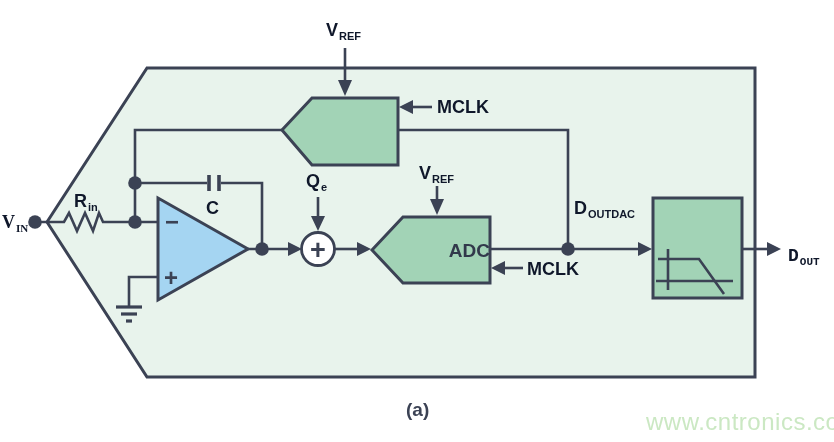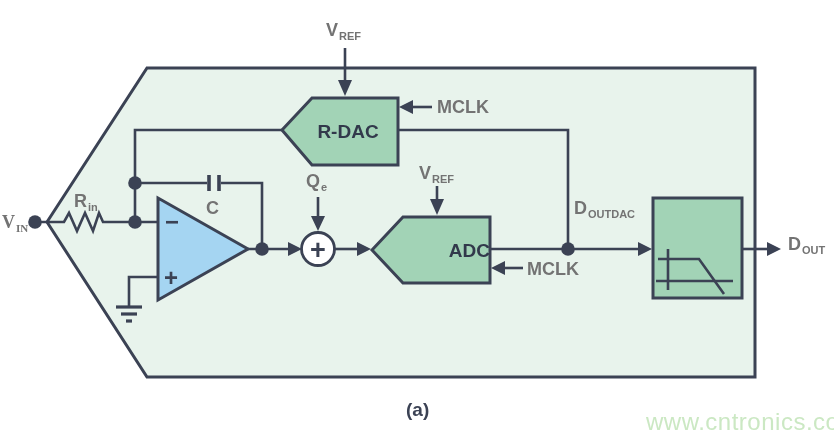--- a/index.html
+++ b/index.html
@@ -1,19 +1,19 @@
 <!DOCTYPE html>
 <html><head>
 <meta charset="utf-8">
 <style>
   html,body{margin:0;padding:0;background:#ffffff;}
   #stage{position:relative;width:834px;height:442px;background:#ffffff;overflow:hidden;
          font-family:"Liberation Sans",sans-serif;color:#3b4254;}
   #stage svg{position:absolute;left:0;top:0;}
-  .lbl{position:absolute;font-weight:bold;font-size:18px;line-height:1;white-space:nowrap;color:#737373;}
+  .lbl{position:absolute;font-weight:bold;font-size:18px;line-height:1;white-space:nowrap;color:#0f172a;}
   .lbl sub{font-size:11px;vertical-align:-4px;margin-left:1px;font-weight:bold;}
   .blocklbl{position:absolute;font-weight:bold;font-size:19px;text-align:center;color:#32394b;line-height:21px;}
   .sign{position:absolute;font-weight:bold;font-size:24px;color:#3b4254;line-height:1;}
   .adder-sign{position:absolute;font-weight:bold;font-size:27px;color:#3b4254;line-height:1;
               width:32px;text-align:center;}
   .caption{position:absolute;font-weight:bold;font-size:19px;color:#3b4254;}
   .watermark{position:absolute;font-size:24px;font-weight:normal;color:#cbe8c3;letter-spacing:0.5px;}
 </style>
 </head>
 <body>
@@ -83,39 +83,38 @@
 
     <circle cx="35" cy="222" r="6.8" fill="#3b4254"></circle>
     <circle cx="135" cy="183" r="6.8" fill="#3b4254"></circle>
     <circle cx="135" cy="222" r="6.8" fill="#3b4254"></circle>
     <circle cx="262" cy="249" r="6.8" fill="#3b4254"></circle>
     <circle cx="568" cy="249" r="6.8" fill="#3b4254"></circle>
   </svg>
 
   <div class="lbl" style="left:326px;top:21px;"><span>V</span><sub>REF</sub></div>
   <div class="lbl" style="left:437px;top:98px;"><span>MCLK</span></div>
-  <div class="blocklbl" style="left:298px;top:121px;width:100px;"><span>R-DAC</span></div>
 
   <div class="lbl" style="left:2px;top:213px;font-family:Liberation Serif, serif;"><span>V</span><sub>IN</sub></div>
   <div class="lbl" style="left:74px;top:192px;"><span>R</span><sub>in</sub></div>
   <div class="lbl" style="left:206px;top:199px;"><span>C</span></div>
 
   <div class="sign" style="left:165px;top:210px;"><span>−</span></div>
   <div class="sign" style="left:164px;top:266px;"><span>+</span></div>
 
   <div class="lbl" style="left:306px;top:172px;"><span>Q</span><sub>e</sub></div>
   <div class="adder-sign" style="left:302px;top:237px;"><span>+</span></div>
 
   <div class="lbl" style="left:419px;top:164px;"><span>V</span><sub>REF</sub></div>
   <div class="blocklbl" style="left:390px;top:240px;width:100px;text-align:right;"><span>ADC</span></div>
   <div class="lbl" style="left:527px;top:260px;"><span>MCLK</span></div>
 
   <div class="lbl" style="left:574px;top:199px;"><span>D</span><sub>OUTDAC</sub></div>
 
   <div class="blocklbl" style="left:653px;top:206px;width:89px;font-size:18px;">
   </div>
 
-  <div class="lbl" style="left:788px;top:235px;"><span>D</span><sub>OUT</sub></div>
+  <div class="lbl" style="left:788px;top:247px;font-family:Liberation Mono, monospace;"><span>D</span><sub>OUT</sub></div>
 
   <div class="caption" style="left:406px;top:399px;"><span>(a)</span></div>
   <div class="watermark" style="left:646px;top:408px;"><span>www.cntronics.com</span></div>
 
 </div>
 
 </body></html>

